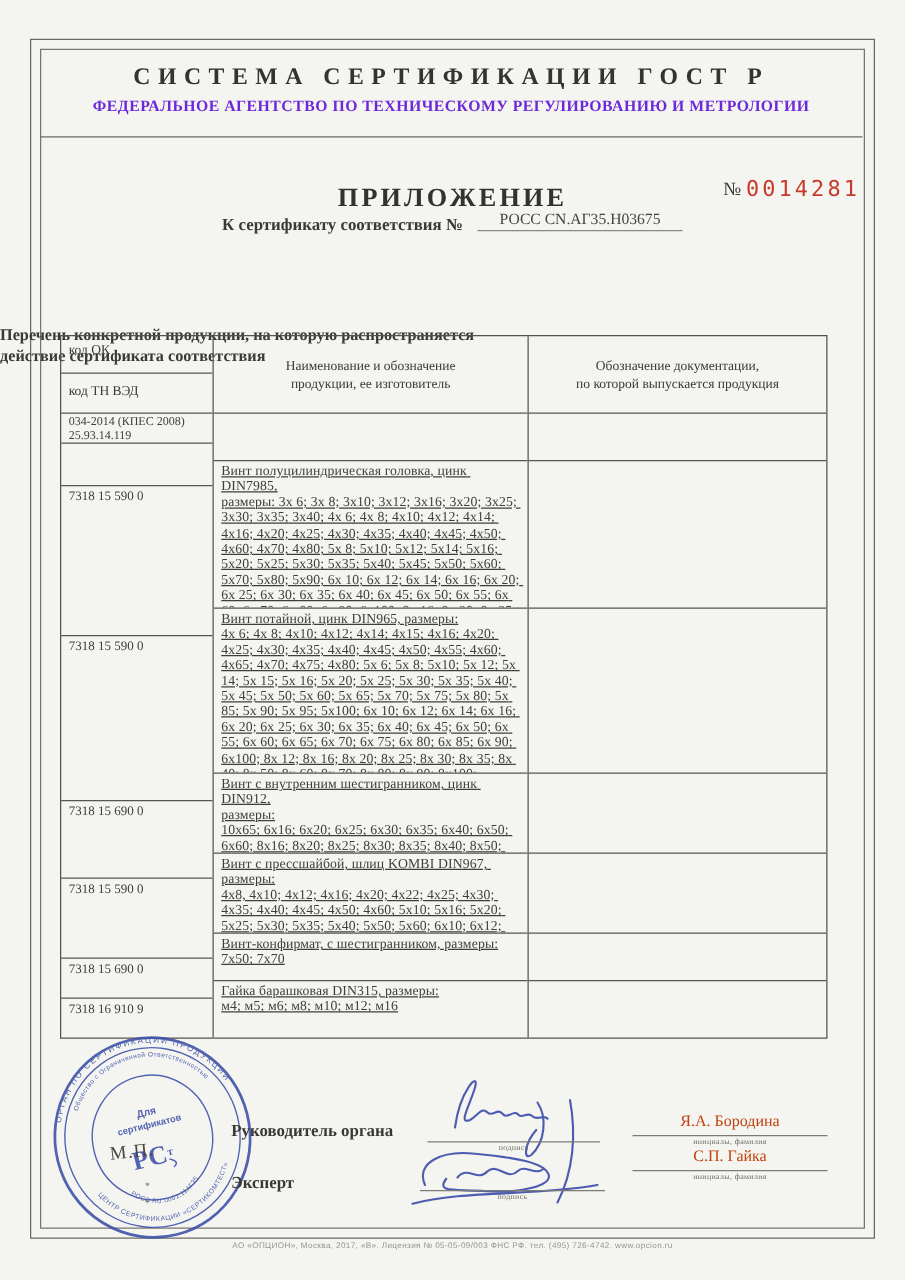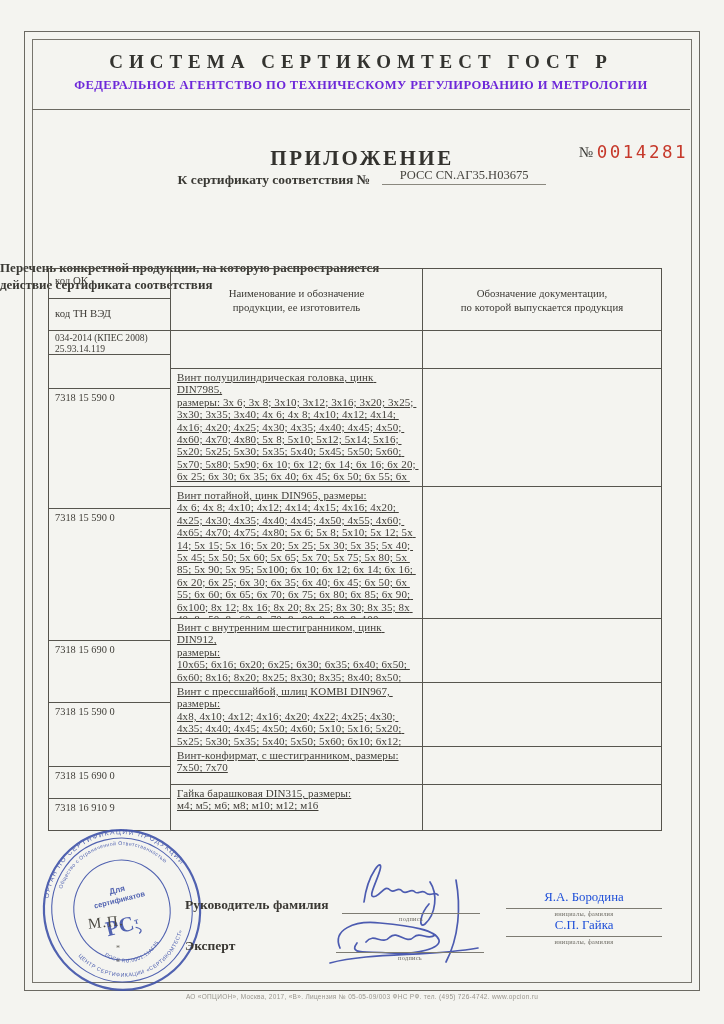--- a/index.html
+++ b/index.html
@@ -57,21 +57,21 @@
   .pcell{white-space:pre-wrap;font-size:11px;line-height:12.4px;letter-spacing:0.1px;text-decoration:underline;}
   
   .role1{position:absolute;left:185px;top:897px;font-size:13.5px;font-weight:bold;color:#3a3833;}
   .role2{position:absolute;left:185px;top:938px;font-size:13.5px;font-weight:bold;color:#3a3833;}
   .sigline{position:absolute;border-top:1px solid #7d7b72;text-align:center;}
   .sl1{left:342px;top:913px;width:138px;}
   .sl2{left:336px;top:952px;width:148px;}
   .nl1{left:506px;top:908px;width:156px;}
   .nl2{left:506px;top:936px;width:156px;}
   .tinylabel{font-size:6.3px;color:#6e6c64;letter-spacing:0.3px;padding-top:1px;}
-  .signame{position:absolute;width:156px;text-align:center;font-size:12.8px;color:#1d4ed8;}
+  .signame{position:absolute;width:156px;text-align:center;font-size:12.8px;color:#c2410c;}
   .sn1{left:506px;top:890px;}
   .sn2{left:506px;top:918px;}
   .mp-mark{position:absolute;left:88px;top:914px;font-size:15px;color:#4a4841;
            transform:rotate(-6deg);letter-spacing:1px;}
   .star1{position:absolute;left:116px;top:944px;font-size:8px;color:#6a675f;}
   .star2{position:absolute;left:116px;top:958px;font-size:8px;color:#6a675f;}
   .stamp{position:absolute;left:36px;top:826px;transform:rotate(-14deg);opacity:0.88;}
   .sigs{position:absolute;left:326px;top:852px;}
   .print-footer{position:absolute;left:0;top:993px;width:100%;text-align:center;
                 font-size:6.5px;color:#97948c;letter-spacing:0.3px;
@@ -79,21 +79,21 @@
 </style>
 </head>
 <body>
 
 <div class="page">
 
   <div class="frame-outer"></div>
   <div class="frame-inner"></div>
 
   <div class="header-box">
-    <div class="h-line1">СИСТЕМА СЕРТИКОМТЕСТ ГОСТ Р</div>
+    <div class="h-line1">СИСТЕМА СЕРТИФИКАЦИИ ГОСТ Р</div>
     <div class="h-line2">ФЕДЕРАЛЬНОЕ АГЕНТСТВО ПО ТЕХНИЧЕСКОМУ РЕГУЛИРОВАНИЮ И МЕТРОЛОГИИ</div>
   </div>
 
   <div class="form-number">
     <span>№</span>
     <span class="digits">0014281</span>
   </div>
 
   <div class="doc-title">ПРИЛОЖЕНИЕ</div>
 
@@ -183,21 +183,21 @@
     <text x="86" y="76" text-anchor="middle" font-family="Liberation Sans, sans-serif" font-size="7.4" font-weight="bold" fill="#3b4fa8">сертификатов</text>
     <text x="80" y="106" text-anchor="middle" font-family="Liberation Serif, serif" font-size="21" font-weight="bold" fill="#3b4fa8">РС</text>
     <text x="97" y="101" text-anchor="middle" font-family="Liberation Serif, serif" font-size="9" font-weight="bold" fill="#3b4fa8">т</text>
     <path d="M 95 104 q 8 4 2 7" fill="none" stroke="#3b4fa8" stroke-width="1.2"></path>
   </svg>
 
   <div class="mp-mark">М.П.</div>
   <div class="star1">*</div>
   <div class="star2">*</div>
 
-  <div class="role1">Руководитель фамилия</div>
+  <div class="role1">Руководитель органа</div>
   <div class="role2">Эксперт</div>
 
   <svg class="sigs" width="170" height="115" viewBox="0 0 170 115">
     <g fill="none" stroke="#2f41a6" stroke-width="1.7" stroke-linecap="round" opacity="0.85">
       <path d="M38,50 C42,20 58,4 54,18 C50,32 40,48 50,44 C56,41 59,33 64,38 C68,42 72,34 76,39 C80,44 85,35 89,40 C92,43 96,37 100,41 C104,45 109,39 112,43"></path>
       <path d="M104,30 C112,42 110,62 99,72 C92,77 94,62 103,52"></path>
       <path d="M14,96 C6,78 28,68 54,71 C86,74 110,78 113,88 C115,96 92,103 63,101 C40,99 22,103 31,91"></path>
       <path d="M40,90 C48,80 56,94 64,85 C72,78 80,93 88,85 C94,79 102,89 109,83"></path>
       <path d="M130,28 C135,55 133,85 120,110"></path>
       <path d="M4,111 C44,100 104,105 152,96"></path>

